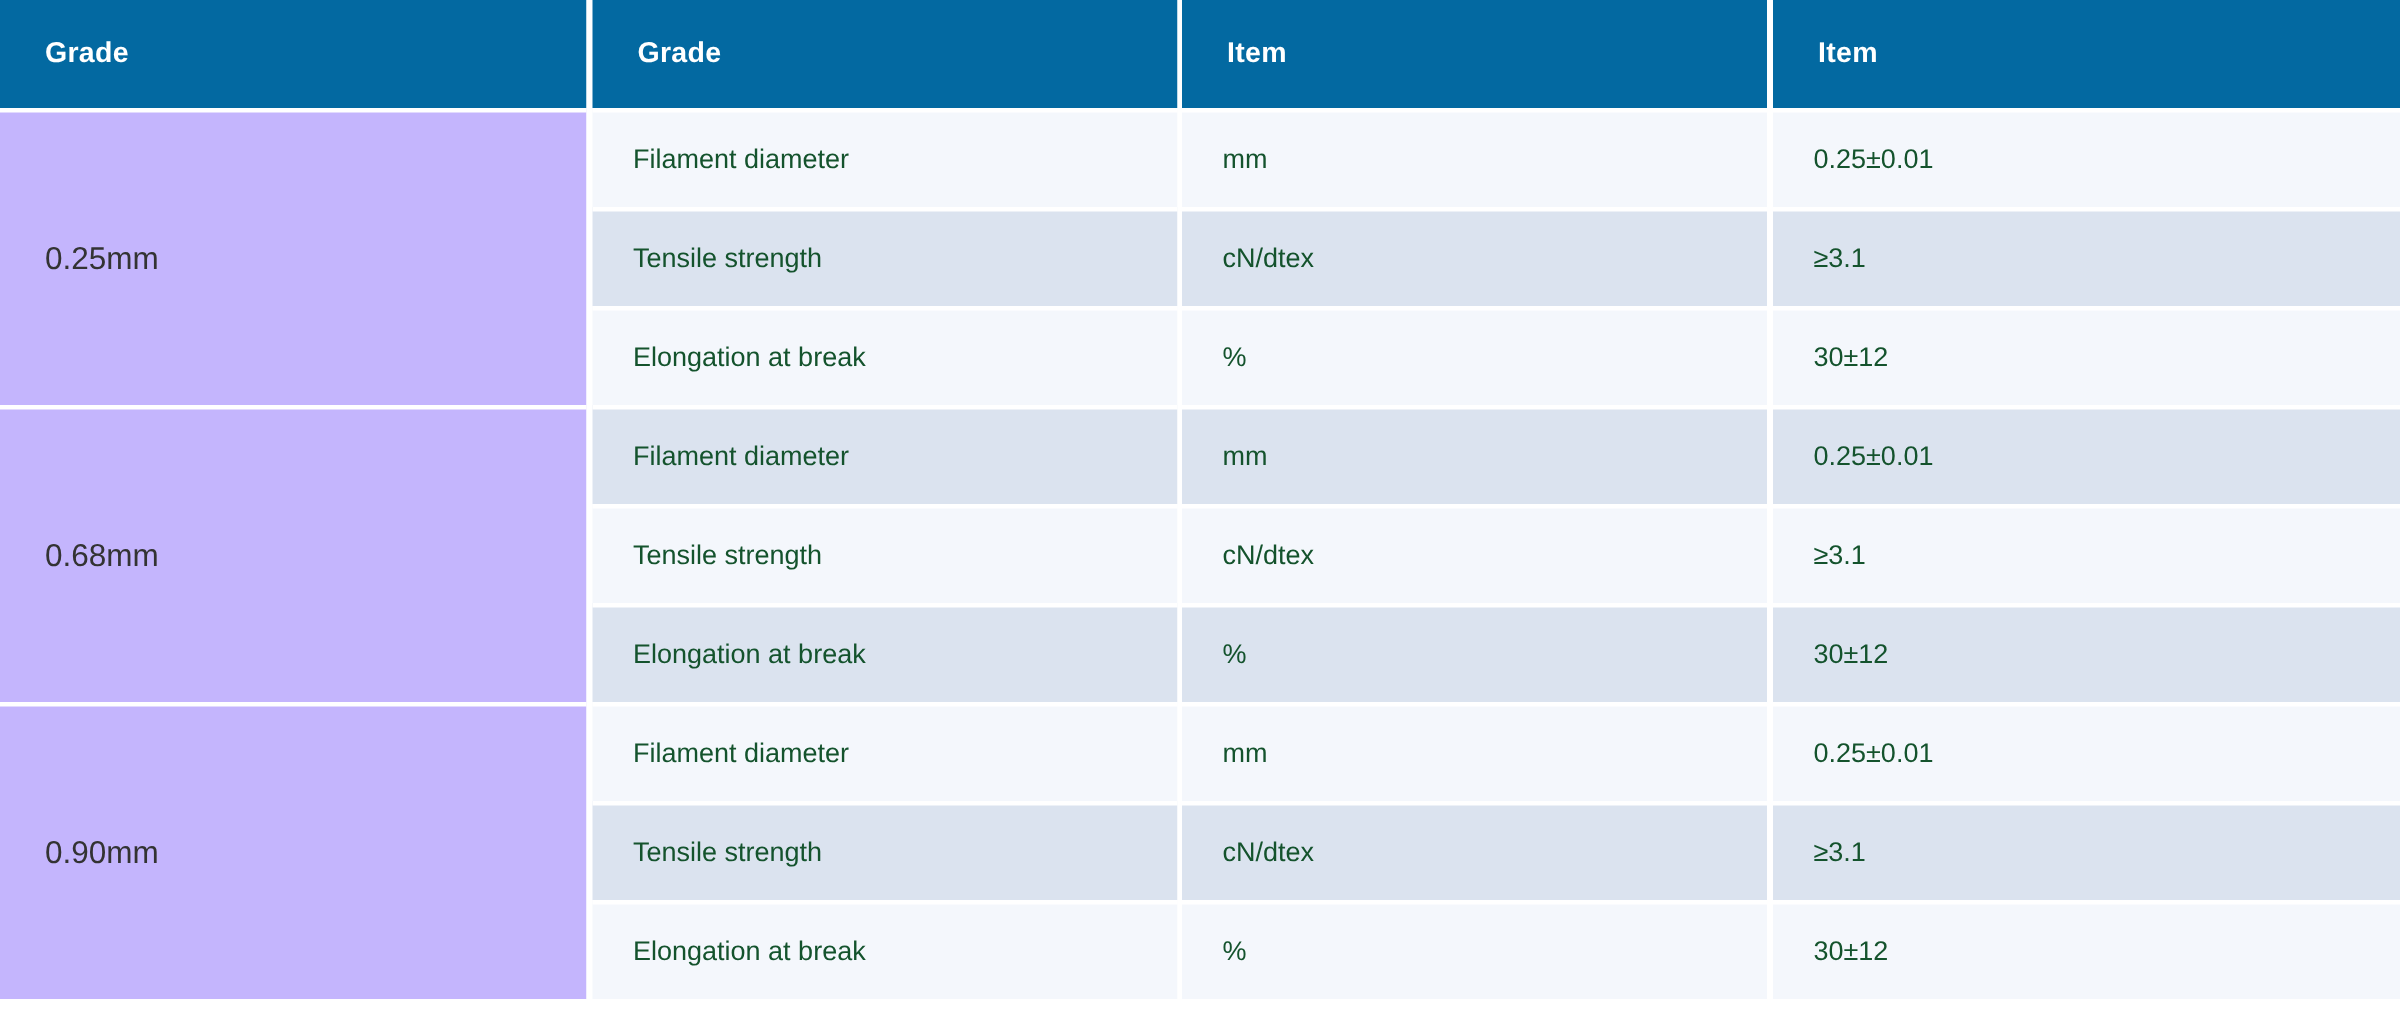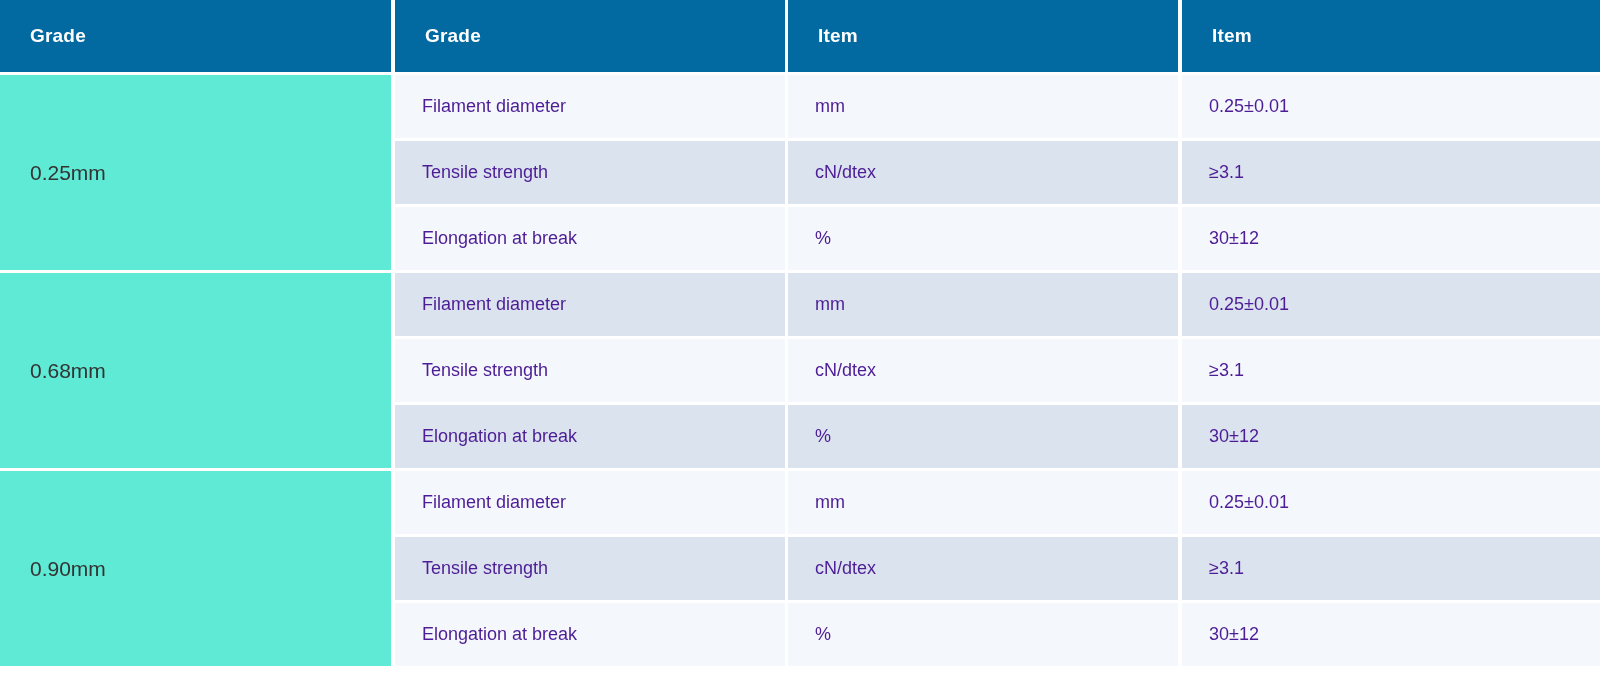--- a/index.html
+++ b/index.html
@@ -51,34 +51,34 @@
 
   
   td.gapcell {
     background: #ffffff;
     padding: 0;
     border: 0;
   }
 
   
   td.grade-cell {
-    background: #5eead4;
+    background: #c4b5fd;
     color: #333333;
     font-size: 21px;
     vertical-align: middle;
     text-align: left;
     padding: 0 0 0 30px;
     border-top: 3px solid #ffffff;
     box-sizing: border-box;
   }
 
   
   tbody td.data-cell {
     font-size: 18px;
-    color: #4c1d95;
+    color: #14532d;
     padding: 0 0 0 27px;
     height: 66px;
     vertical-align: middle;
     box-sizing: border-box;
     border-top: 3px solid #ffffff;
   }
   tbody tr.stripe-light td.data-cell { background: #f4f7fc; }
   tbody tr.stripe-dark  td.data-cell { background: #dbe3ef; }
 
   td.index-cell { padding-left: 25px; margin-top: 20px; }

